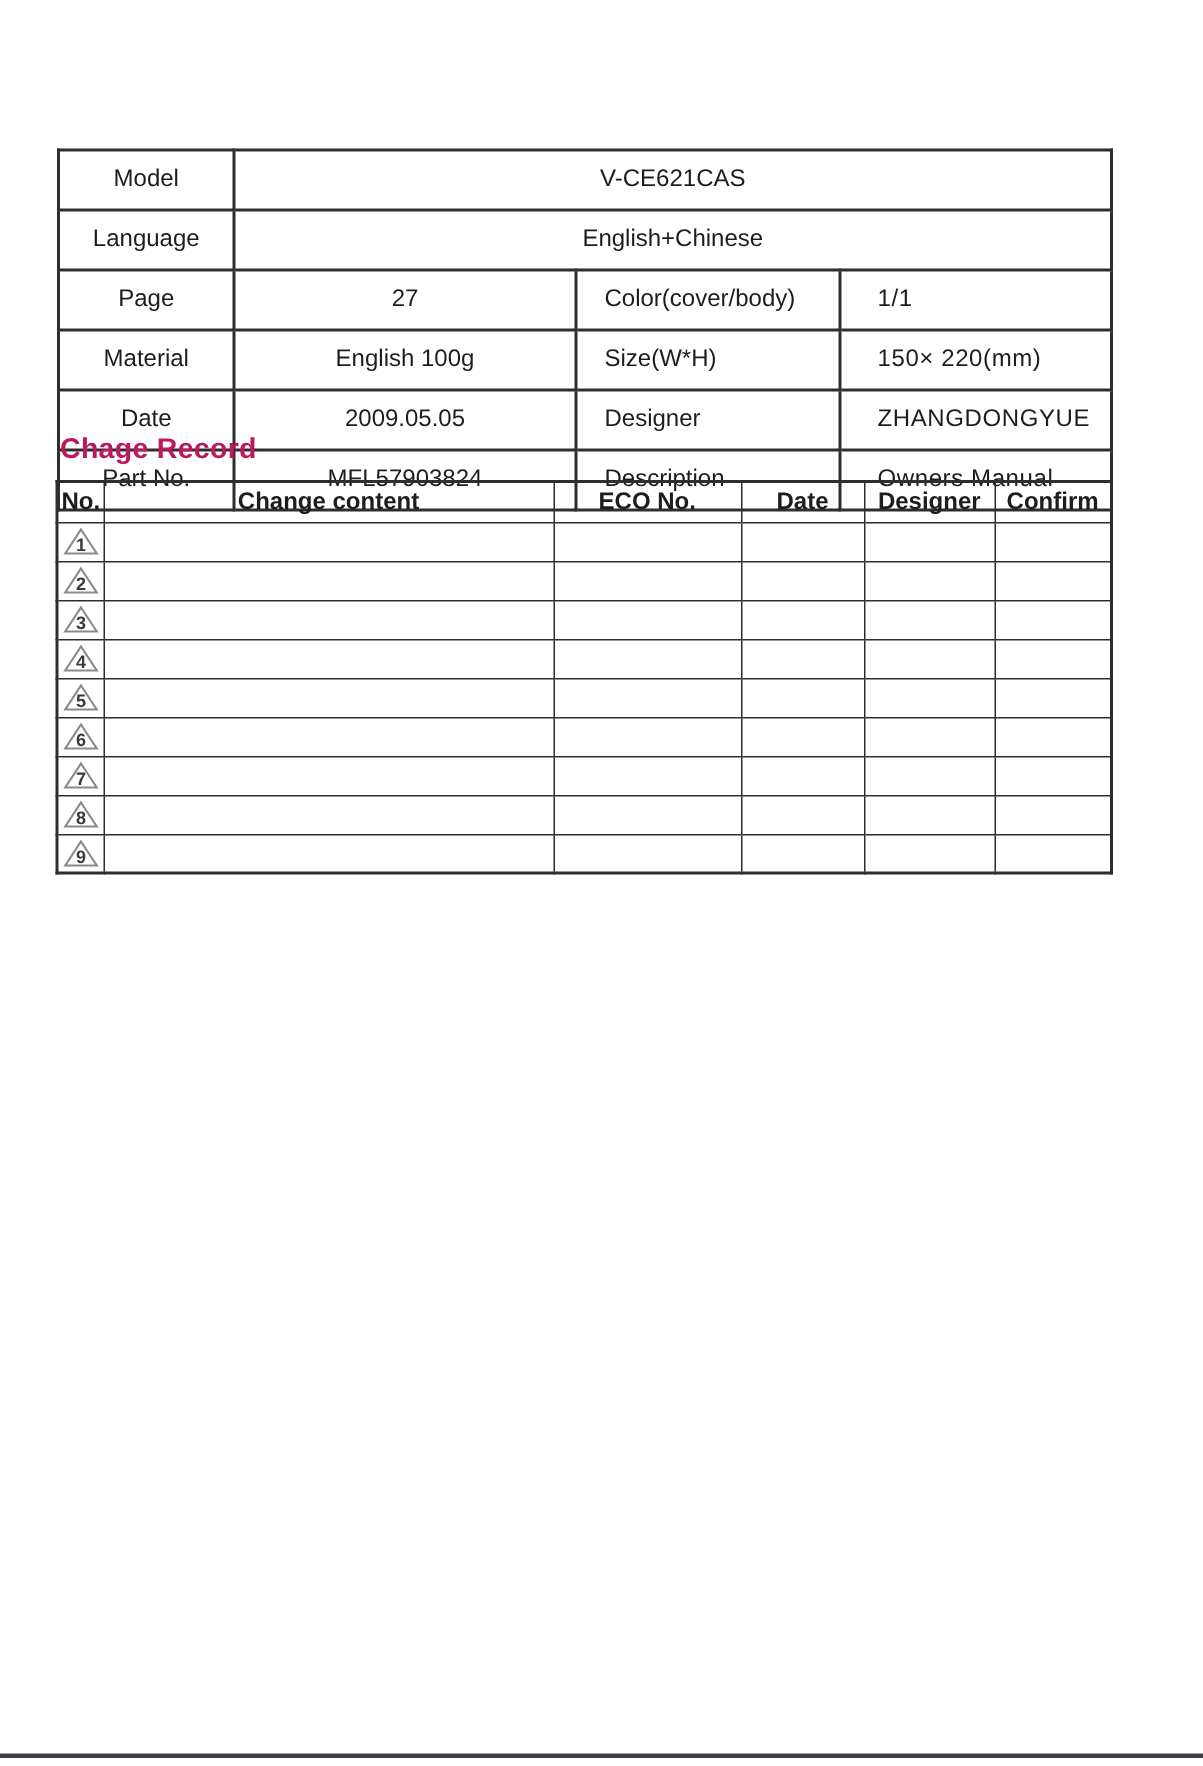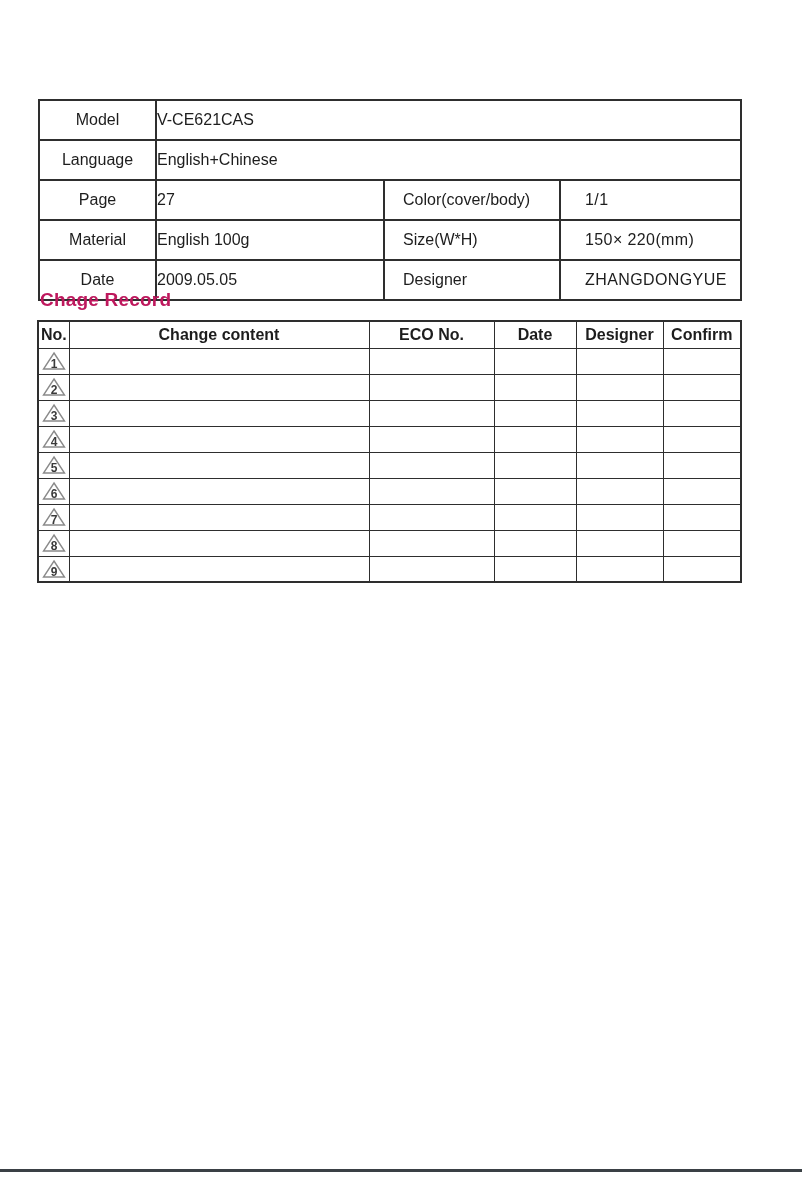--- a/index.html
+++ b/index.html
@@ -30,21 +30,21 @@
     border: 2px solid #2e2e2e;
     font-size: 16px;
     line-height: 1;
     white-space: nowrap;
     overflow: hidden;
     padding: 0;
     vertical-align: middle;
   }
   .spec-table tr { height: 40px; margin-left: 30px; }
   .spec-table td.lbl { text-align: center; }
-  .spec-table td.val { text-align: left; padding-left: 0; }
+  .spec-table td.val { text-align: center; padding-left: 0; }
   .spec-table td.lbl2 { text-align: left; padding-left: 18px; }
   .spec-table td.val2 { text-align: left; padding-left: 24px; letter-spacing: 0.4px; }
 
   
   .record-title {
     position: absolute;
     left: 40px;
     top: 289px;
     margin: 0;
     font-size: 19px;
@@ -124,20 +124,26 @@
         <td class="val">English 100g</td>
         <td class="lbl2">Size(W*H)</td>
         <td class="val2">150× 220(mm)</td>
       </tr>
       <tr>
         <td class="lbl">Date</td>
         <td class="val">2009.05.05</td>
         <td class="lbl2">Designer</td>
         <td class="val2">ZHANGDONGYUE</td>
       </tr>
+      <tr>
+        <td class="lbl">Part No.</td>
+        <td class="val">MFL57903824</td>
+        <td class="lbl2">Description</td>
+        <td class="val2">Owners Manual</td>
+      </tr>
     </tbody>
   </table>
 
   <h2 class="record-title">Chage Record</h2>
 
   <table class="record-table">
     <colgroup>
       <col style="width:31px">
         <col style="width:300px">
         <col style="width:125px">

